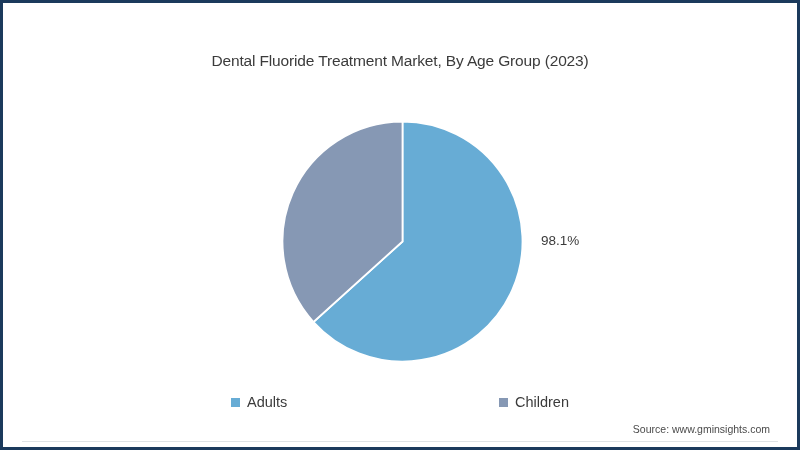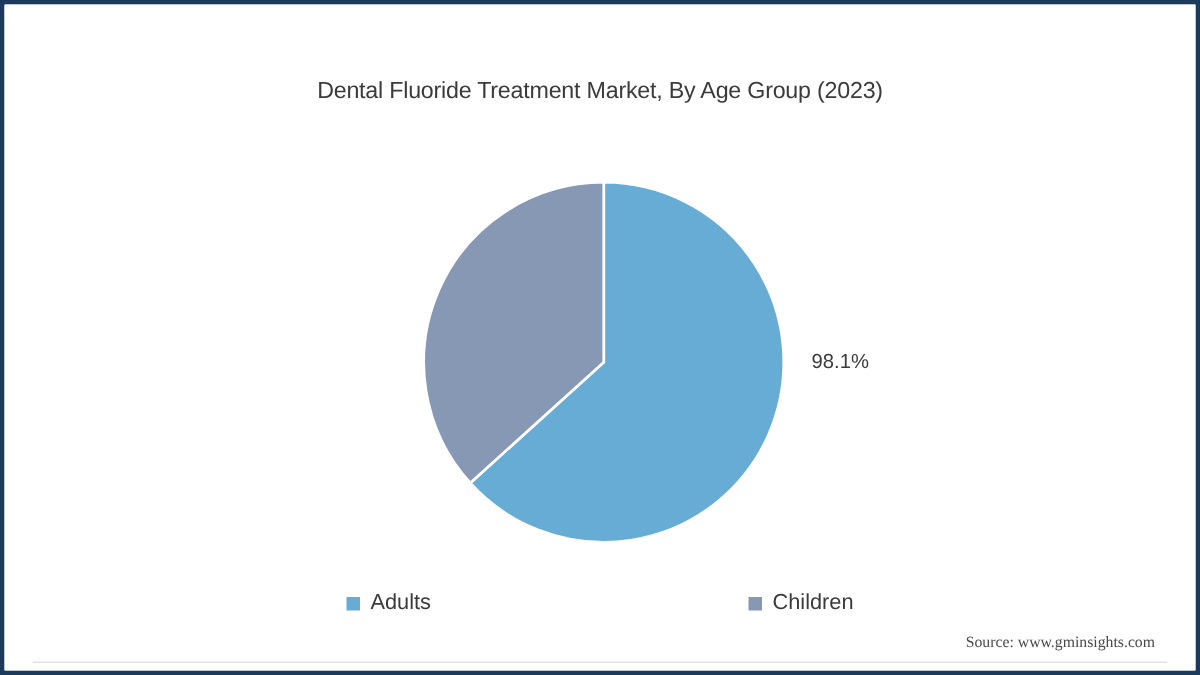--- a/index.html
+++ b/index.html
@@ -95,21 +95,20 @@
     height: 1px;
     background: #dfe3e6;
   }
   #source-note {
     position: absolute;
     right: 26px;
     top: 419px;
     font-size: 10.5px;
     color: #4a4a4a;
     white-space: nowrap;
-    font-family: Liberation Serif, serif;
   }
 </style>
 </head>
 <body>
 
 <div id="figure">
   <div id="inner-frame">
 
     <div id="chart-title">Dental Fluoride Treatment Market, By Age Group (2023)</div>
 

